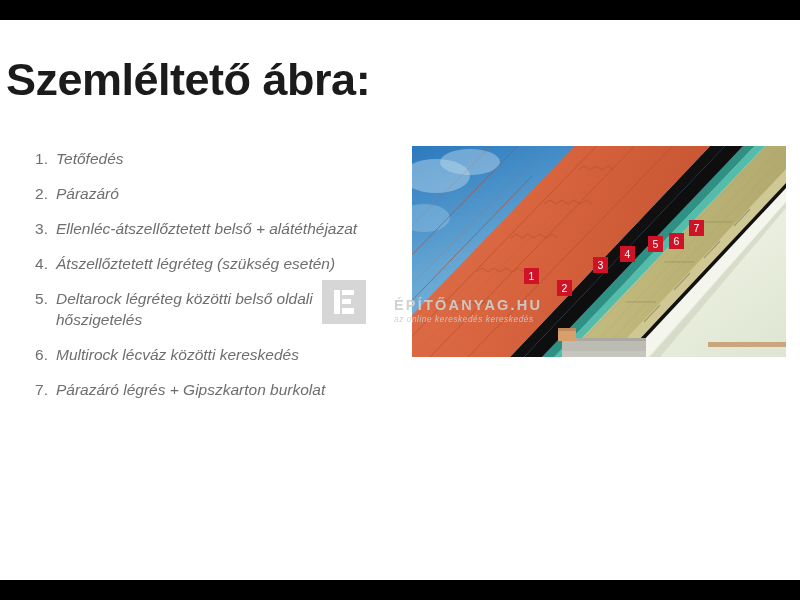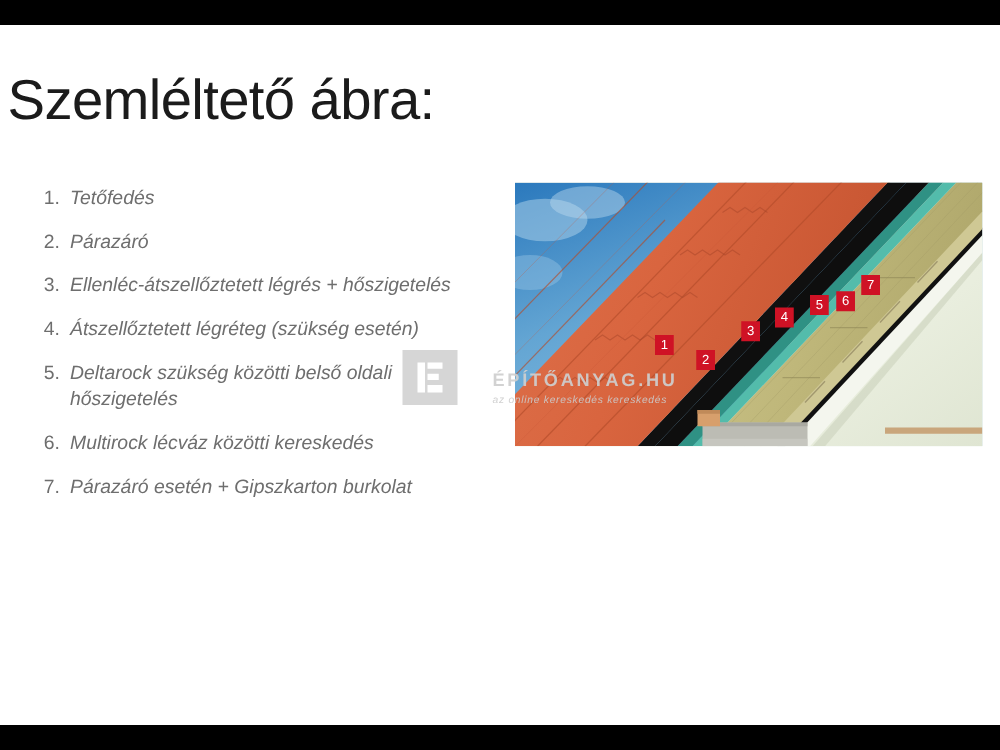--- a/index.html
+++ b/index.html
@@ -38,21 +38,21 @@
     background: #ffffff;
   }
 
   
   .slide-title {
     position: absolute;
     left: 6px;
     top: 36px;
     font-size: 45px;
     line-height: 1.05;
-    font-weight: 400;
+    font-weight: 700;
     color: #1b1b1b;
     letter-spacing: -0.5px;
     white-space: nowrap;
     font-family: "Liberation Sans", sans-serif;
   }
 
   
   .layer-list {
     position: absolute;
     left: 22px;
@@ -178,37 +178,37 @@
       <li class="layer-item">
         <span class="layer-num">1.</span>
         <span class="layer-text">Tetőfedés</span>
       </li>
       <li class="layer-item">
         <span class="layer-num">2.</span>
         <span class="layer-text">Párazáró</span>
       </li>
       <li class="layer-item">
         <span class="layer-num">3.</span>
-        <span class="layer-text">Ellenléc-átszellőztetett légrés + hőszigetelés</span>
+        <span class="layer-text">Ellenléc-átszellőztetett belső + alátéthéjazat</span>
       </li>
       <li class="layer-item">
         <span class="layer-num">4.</span>
         <span class="layer-text">Átszellőztetett légréteg (szükség esetén)</span>
       </li>
       <li class="layer-item">
         <span class="layer-num">5.</span>
-        <span class="layer-text">Deltarock szükség közötti belső oldali hőszigetelés</span>
+        <span class="layer-text">Deltarock légréteg közötti belső oldali hőszigetelés</span>
       </li>
       <li class="layer-item">
         <span class="layer-num">6.</span>
         <span class="layer-text">Multirock lécváz közötti kereskedés</span>
       </li>
       <li class="layer-item">
         <span class="layer-num">7.</span>
-        <span class="layer-text">Párazáró esetén + Gipszkarton burkolat</span>
+        <span class="layer-text">Párazáró légrés + Gipszkarton burkolat</span>
       </li>
     </ol>
 
     <div class="watermark">
       <div class="wm-logo">
         <span class="wm-logo-bar wm-logo-stem"></span>
         <span class="wm-logo-bar wm-logo-a"></span>
         <span class="wm-logo-bar wm-logo-b"></span>
         <span class="wm-logo-bar wm-logo-c"></span>
       </div>

